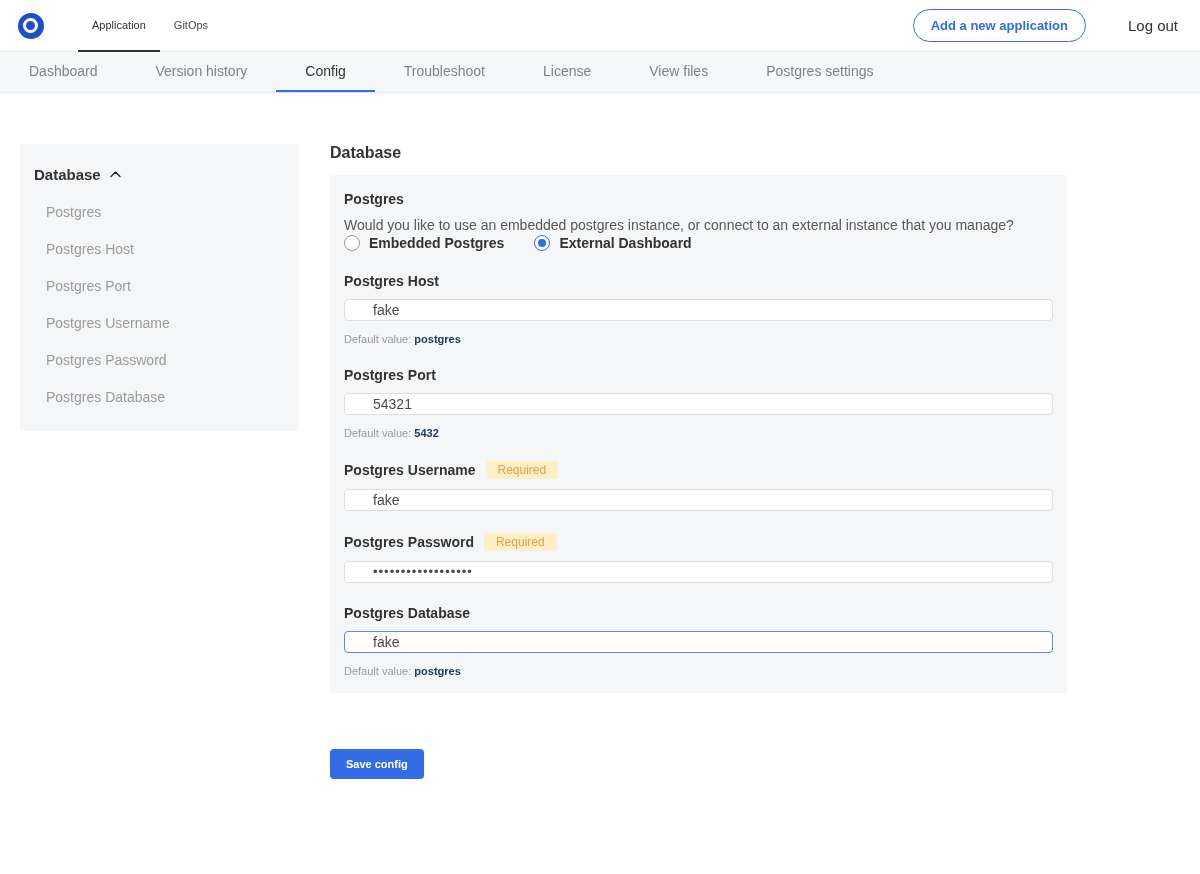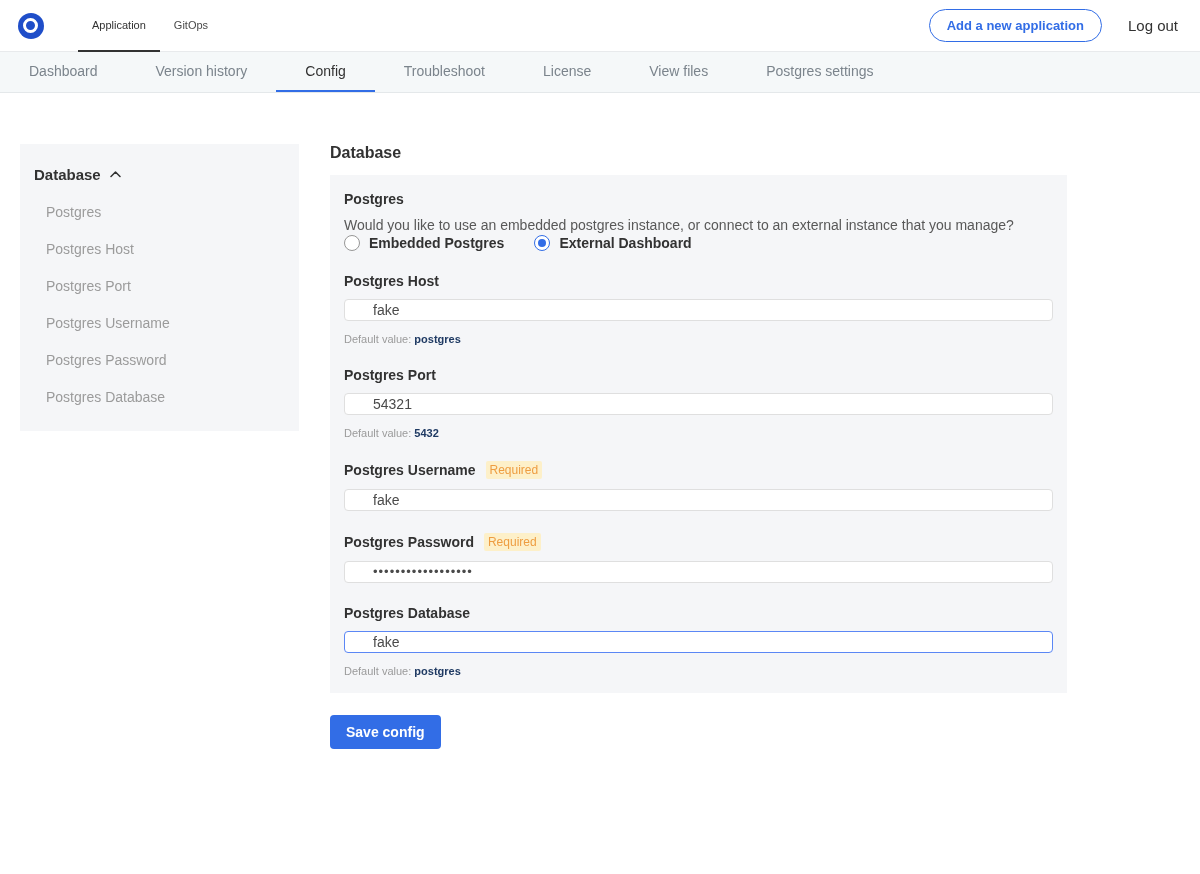--- a/index.html
+++ b/index.html
@@ -15,21 +15,21 @@
   body{font-family:"Liberation Sans","DejaVu Sans",sans-serif;background:#fff;color:var(--dark)}
   .page{width:1200px;min-height:874px;margin:0 auto;background:#fff;overflow:hidden}
 
   
   .header{height:52px;display:flex;align-items:center;padding:0 22px 0 8px;border-bottom:1px solid #e8eaec}
   .logo{width:26px;height:26px;border-radius:50%;background:#1f4ec9;position:relative;margin:0 34px 0 10px;flex-shrink:0}
   .logo::after{content:"";position:absolute;width:9px;height:9px;border:3px solid #fff;border-radius:50%;top:5px;left:5px}
   .header-tab{font-size:11px;padding:0 14px;height:52px;display:flex;align-items:center;color:#4a4a4a;cursor:pointer;border-bottom:2px solid transparent}
   .header-tab.active{color:var(--dark);border-bottom:2px solid #323232}
   .add-app-btn{margin-left:auto;border:1px solid var(--accent);color:var(--accent);border-radius:17px;padding:8px 17px;font-size:13px;font-weight:700;background:#fff;cursor:pointer;font-family:inherit}
-  .logout{margin-left:26px;font-size:15px;color:var(--dark);cursor:pointer}
+  .logout{margin-left:42px;font-size:15px;color:var(--dark);cursor:pointer}
 
   
   .subnav{height:41px;background:#f5f8f9;border-bottom:1px solid #e4e8ea;display:flex;}
   .subnav-tab{font-size:14px;color:#7b848c;padding:0 29px;line-height:39px;cursor:pointer;border-bottom:2px solid transparent}
   .subnav-tab.active{color:var(--dark);border-bottom:2px solid var(--accent)}
 
   
   .content{display:flex;align-items:flex-start;margin-top:51px;padding:0 20px 14px}
 
   .sidebar{width:279px;background:var(--card-bg);padding:22px 0 26px;flex-shrink:0}
@@ -46,28 +46,28 @@
   .radio-row{display:flex;gap:30px;}
   .radio-option{display:flex;align-items:center;gap:9px;cursor:pointer}
   .radio-circle{width:16px;height:16px;border:1px solid #979797;border-radius:50%;background:#fff;position:relative;flex-shrink:0}
   .radio-option.checked .radio-circle{border-color:var(--accent)}
   .radio-option.checked .radio-circle::after{content:"";position:absolute;top:3px;left:3px;right:3px;bottom:3px;background:var(--accent);border-radius:50%}
   .radio-label{font-size:14px;font-weight:700;color:var(--dark)}
 
   .field{margin-top:22px}
   .field-label-row{display:flex;align-items:center;gap:10px}
   .field-label{font-size:14px;font-weight:700}
-  .required-badge{font-size:12px;color:var(--badge-text);background:var(--badge-bg);padding:2px 4px;border-radius:2px}
+  .required-badge{font-size:12px;color:var(--badge-text);background:var(--badge-bg);padding:2px 12px;border-radius:2px}
   .text-input{display:block;width:100%;height:22px;margin-top:10px;border:1px solid #dfdfdf;border-radius:4px;padding:0 28px;font-size:14px;color:#4a4a4a;background:#fff;outline:none;font-family:inherit}
   .text-input.focused{border-color:#5b87f5}
   .password-input{font-size:13px;letter-spacing:1px}
   .default-line{margin-top:12px;font-size:11px;color:var(--muted)}
   .default-line strong{color:#1f3a63;font-weight:700}
 
-  .save-btn{margin-top:22px;background:var(--accent);color:#fff;font-weight:700;font-size:14px;border:none;border-radius:4px;padding:9px 16px;cursor:pointer;font-family:inherit}
+  .save-btn{margin-top:56px;background:var(--accent);color:#fff;font-weight:700;font-size:11px;border:none;border-radius:4px;padding:9px 16px;cursor:pointer;font-family:inherit}
 </style>
 </head>
 <body>
 
 <div class="page">
 
   <div class="header">
     <div class="logo"></div>
     <div class="header-tab active">
       <span>Application</span>

